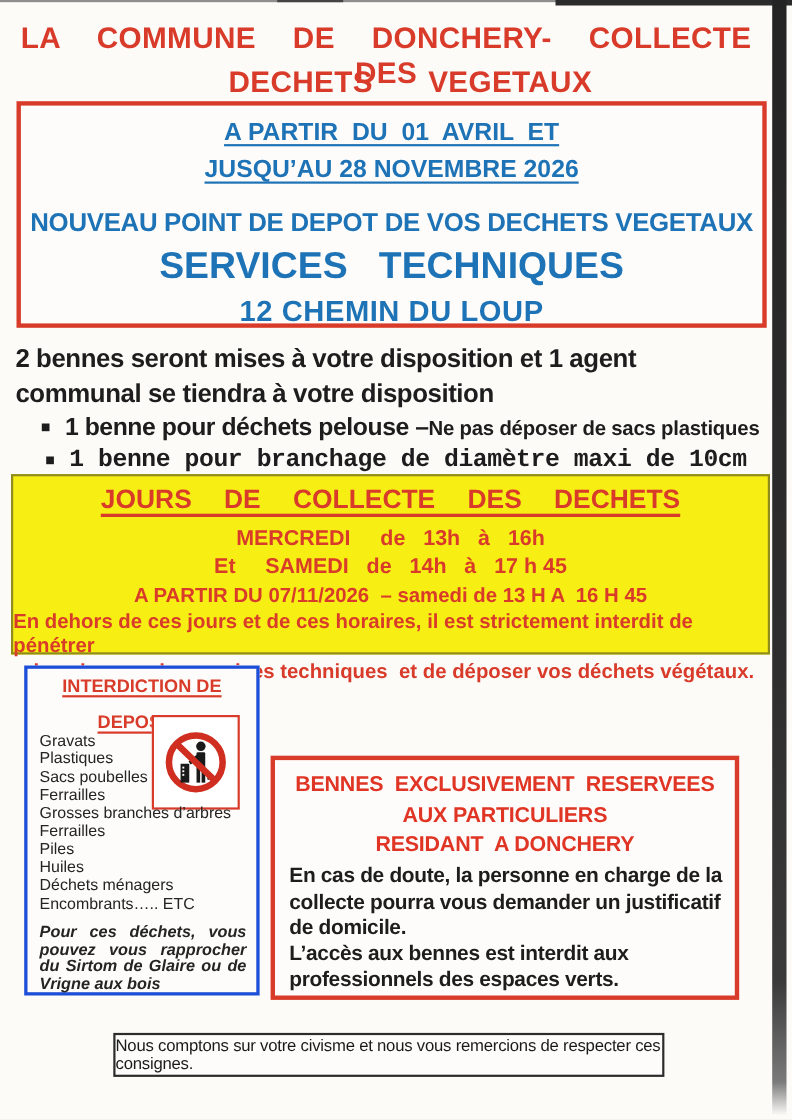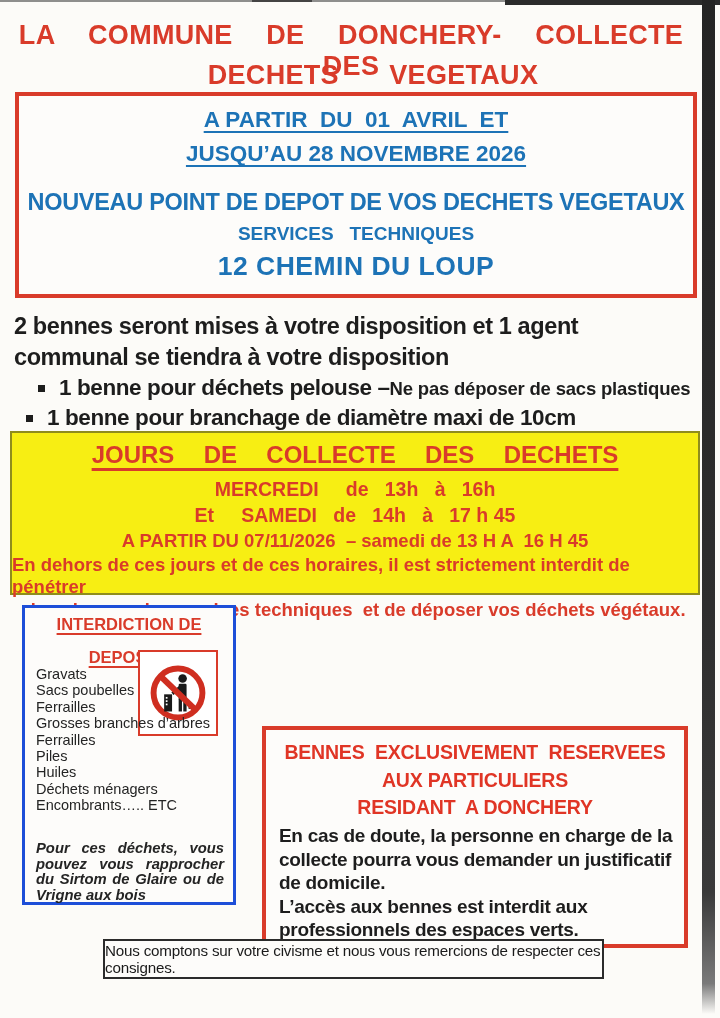--- a/index.html
+++ b/index.html
@@ -34,28 +34,28 @@
   .main-title2{top:60px;padding-left:22px;}
 
   
   .depot-box{left:15px;top:92px;width:674px;height:198px;border:4px solid var(--red);
     background:#fdfcfa;display:flex;flex-direction:column;align-items:center;}
   .depot-box .period{font-size:22.5px;font-weight:700;color:var(--blue);
     text-decoration:underline;text-decoration-thickness:2px;text-underline-offset:4px;}
   .p1{margin-top:11px;}
   .p2{margin-top:8px;}
   .announce{margin-top:22px;font-size:23.5px;font-weight:700;color:var(--blue);letter-spacing:-0.3px;}
-  .services{margin-top:7px;font-size:19px;font-weight:700;color:var(--blue);}
+  .services{margin-top:7px;font-size:34px;font-weight:700;color:var(--blue);}
   .address{margin-top:6px;font-size:26.5px;font-weight:700;color:var(--blue);letter-spacing:.5px;}
 
   
   .intro{left:14px;top:311px;width:684px;font-size:23.5px;line-height:30.5px;font-weight:700;letter-spacing:-0.4px;}
   .bullet-row{display:flex;align-items:baseline;}
   .b1{left:38px;top:375px;}
-  .b2{left:26px;top:405px;}
+  .b2{left:42px;top:405px;font-family:Liberation Mono, monospace;}
   .bullet-sq{width:7px;height:7px;background:var(--ink);margin-right:14px;align-self:center;flex:none;}
   .bullet-main{font-size:22.5px;font-weight:700;letter-spacing:-0.4px;}
   .bullet-note{font-size:18.5px;font-weight:700;letter-spacing:-0.2px;}
 
   
   .sched-box{left:10px;top:431px;width:686px;height:160px;background:var(--yellow);
     border:2px solid var(--yellow-border);display:flex;flex-direction:column;align-items:center;color:var(--red);font-weight:700;}
   .sched-title{margin-top:8px;font-size:24px;word-spacing:8px;
     text-decoration:underline;text-decoration-thickness:2.5px;text-underline-offset:5px;}
   .sched-l1{margin-top:9px;font-size:19.5px;}
@@ -69,21 +69,21 @@
   .forbid-title{margin-top:7px;text-align:center;font-size:16.5px;font-weight:700;color:var(--red);
     text-decoration:underline;text-decoration-thickness:2px;text-underline-offset:3px;}
   .forbid-title + .forbid-title{margin-top:14px;}
   .forbid-items{position:absolute;left:11px;top:58px;width:190px;font-size:14.5px;line-height:16.4px;color:#242424;}
   .icon-frame{position:absolute;left:113px;top:42px;width:76px;height:82px;border:2px solid var(--red);
     background:#fff;display:flex;align-items:center;justify-content:center;}
   .forbid-note{position:absolute;left:11px;top:233px;width:188px;font-size:14.8px;line-height:15.6px;
     font-weight:700;font-style:italic;text-align:justify;color:#242424;}
 
   
-  .res-box{left:262px;top:687px;width:418px;height:214px;border:4px solid var(--red);background:#fdfcfa;margin-top:39px;}
+  .res-box{left:246px;top:687px;width:418px;height:214px;border:4px solid var(--red);background:#fdfcfa;}
   .res-title{text-align:center;font-size:19.5px;font-weight:700;color:#e03525;letter-spacing:-0.2px;}
   .rt1{margin-top:11px;}
   .rt2{margin-top:5px;}
   .rt3{margin-top:4px;}
   .res-body{margin:5px 10px 0 13px;font-size:19px;line-height:23.5px;font-weight:700;letter-spacing:-0.3px;}
   .res-body2{margin-top:0;}
 
   
   .footer-box{left:103px;top:939px;width:497px;height:36px;border:2px solid #2b2b2b;background:#fdfcfa;
     display:flex;align-items:center;justify-content:center;}
@@ -151,20 +151,21 @@
           <rect x="31.5" y="56" width="2.6" height="2.6"></rect>
           <rect x="31.5" y="61" width="2.6" height="2.6"></rect>
           <rect x="31.5" y="66" width="2.6" height="2.6"></rect>
         </g>
         <line x1="24" y1="25" x2="76" y2="75" stroke="#cf2e20" stroke-width="9"></line>
       </svg>
     </div>
 
     <div class="forbid-items">
       <div>Gravats</div>
+      <div>Plastiques</div>
       <div>Sacs poubelles</div>
       <div>Ferrailles</div>
       <div>Grosses branches d’arbres</div>
       <div>Ferrailles</div>
       <div>Piles</div>
       <div>Huiles</div>
       <div>Déchets ménagers</div>
       <div>Encombrants…..  ETC</div>
     </div>
 

